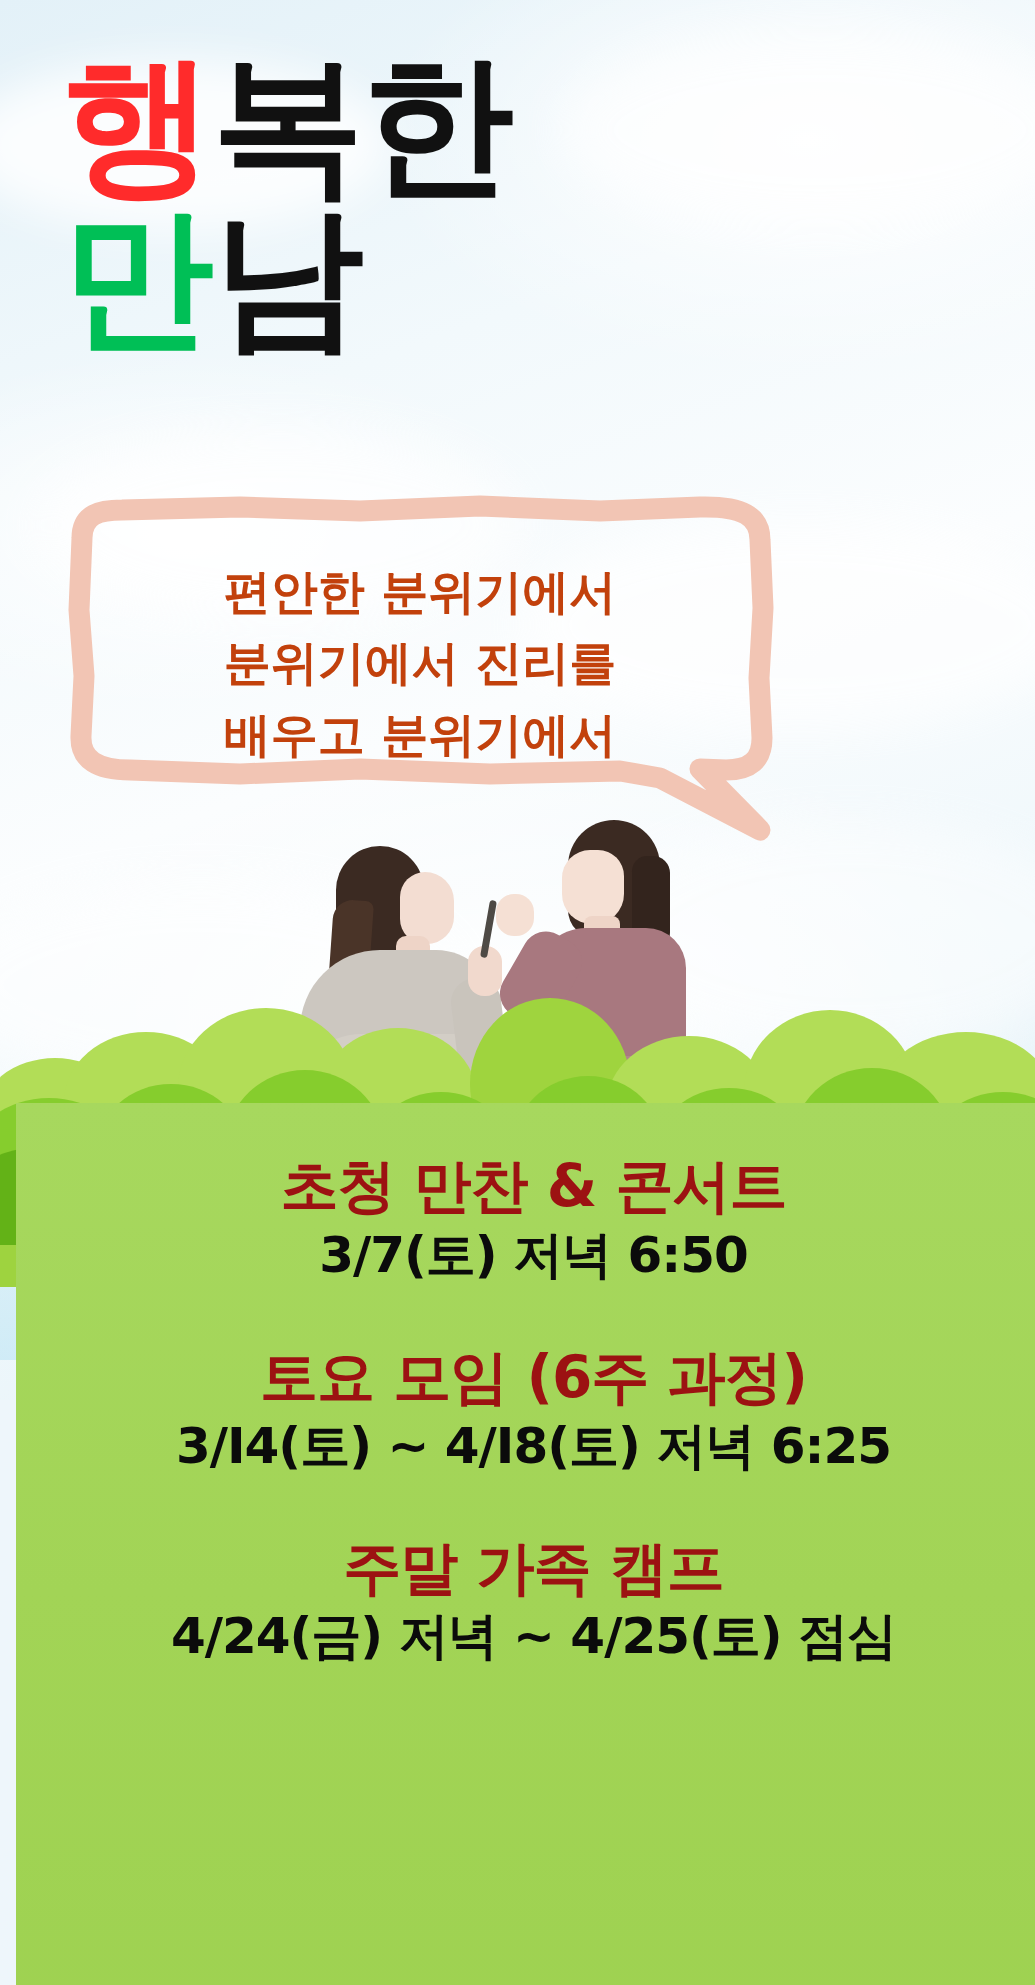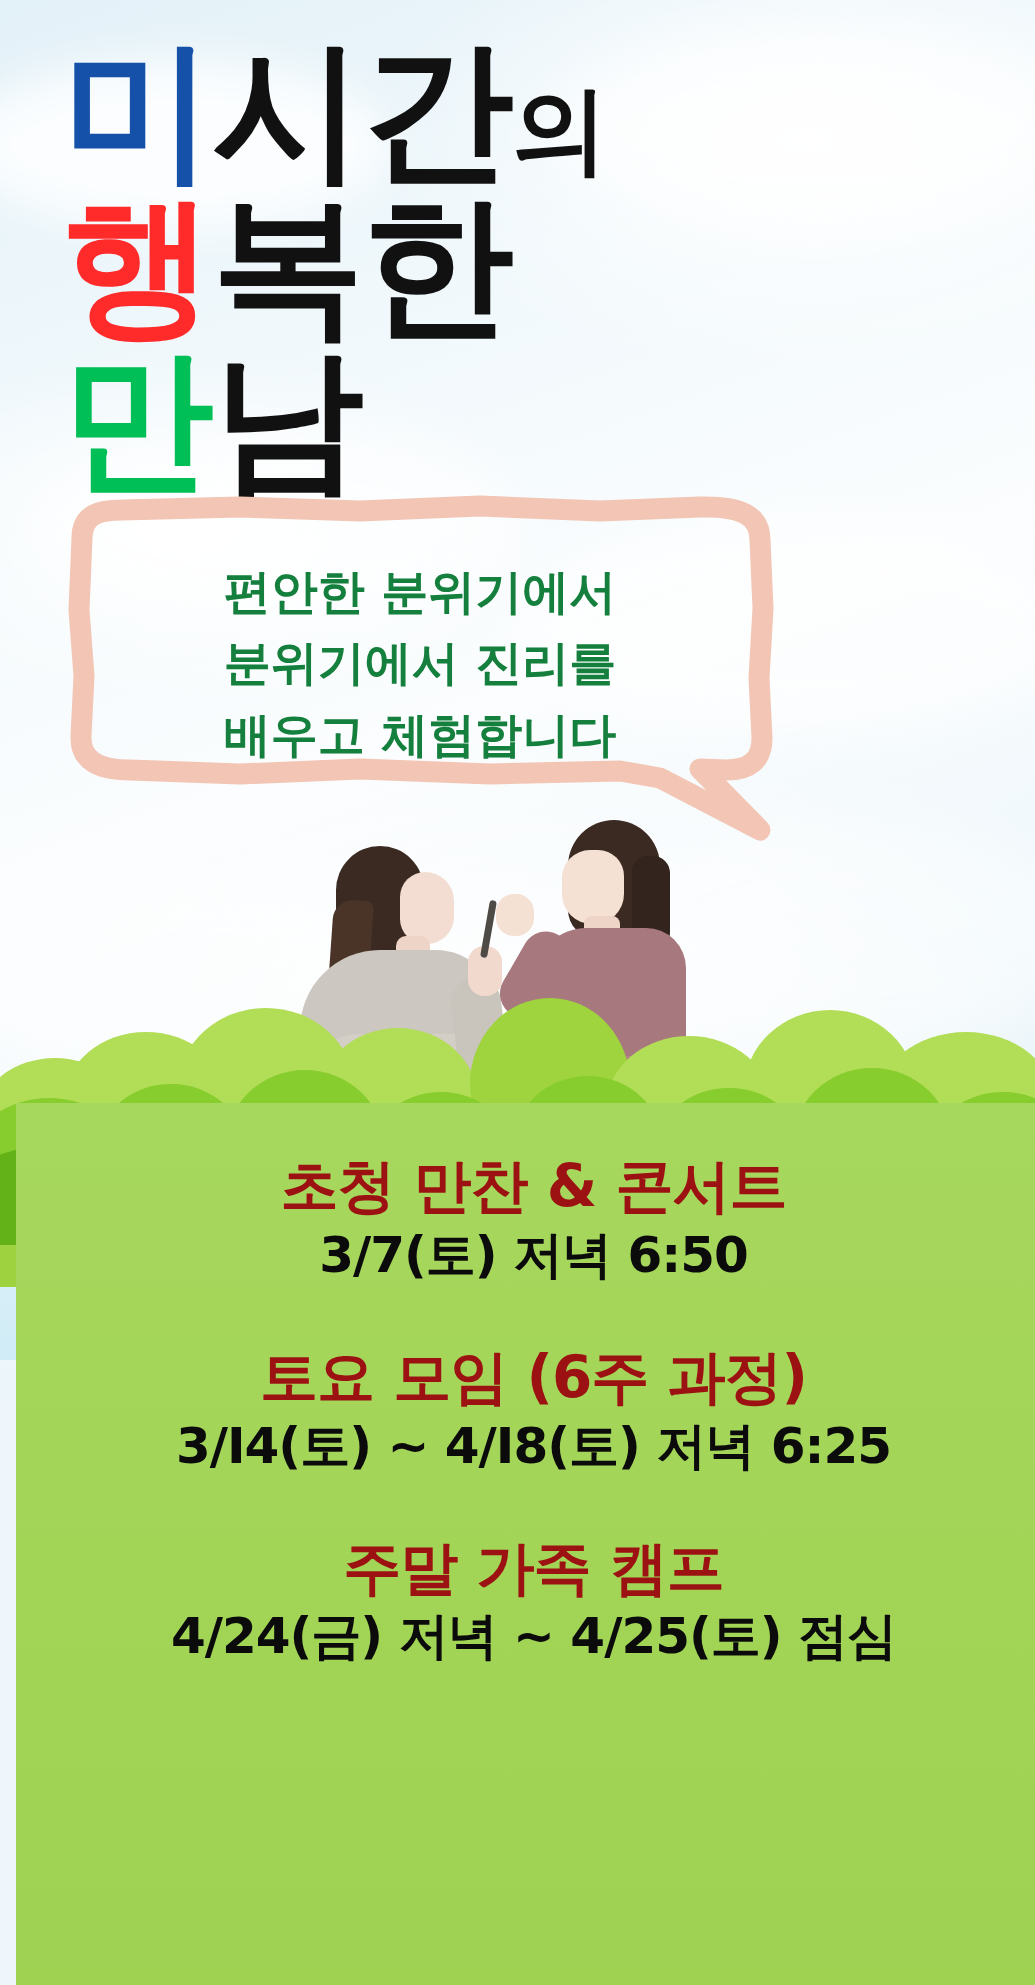--- a/index.html
+++ b/index.html
@@ -64,21 +64,21 @@
 
   
   .bubble-wrap{
     position:absolute; left:60px; top:498px;
     width:720px; height:340px;
   }
   .bubble-svg{ position:absolute; left:0; top:0; overflow:visible; }
   .bubble-text{
     position:absolute; left:0; top:58px; width:720px;
     text-align:center;
-    color:#15803d;
+    color:#c2410c;
     font-size:47px;
     font-weight:700;
     line-height:1.52;
     letter-spacing:0px;
   }
   .bubble-text .bl{ display:block; }
 
   
   .scene{
     position:absolute; left:0; top:820px; width:1035px; height:580px;
@@ -221,21 +221,20 @@
     <div class="cloud cl1"></div>
     <div class="cloud cl2"></div>
     <div class="cloud cl3"></div>
     <div class="cloud cl4"></div>
     <div class="cloud cl5"></div>
     <div class="cloud cl6"></div>
     <div class="haze"></div>
   </div>
 
   <div class="headline">
-    <div class="hl-row r1"><span class="hl-blue">미</span><span class="hl-black">시간</span><span class="hl-small">의</span></div>
     <div class="hl-row r2"><span class="hl-red">행</span><span class="hl-black">복한</span></div>
     <div class="hl-row r3"><span class="hl-green">만</span><span class="hl-black">남</span></div>
   </div>
 
   <div class="bubble-wrap">
     <svg class="bubble-svg" width="720" height="340" viewBox="0 0 720 340">
       <path d="M 22 40
                C 22 16, 40 12, 62 12
                L 180 9 L 300 13 L 420 8 L 540 13 L 640 9
                C 682 8, 700 18, 700 42
@@ -245,21 +244,21 @@
                L 700 332
                L 600 280
                L 560 273
                L 430 276 L 300 271 L 180 276 L 70 272
                C 38 272, 20 262, 21 238
                L 24 178 L 19 112 Z" fill="none" stroke="#f2c5b4" stroke-width="21" stroke-linejoin="round" stroke-linecap="round"></path>
     </svg>
     <div class="bubble-text">
       <span class="bl">편안한 분위기에서</span>
       <span class="bl">분위기에서 진리를</span>
-      <span class="bl">배우고 체험합니다</span>
+      <span class="bl">배우고 분위기에서</span>
     </div>
   </div>
 
   <div class="scene">
 
     <div class="figure adult">
       <div class="a-hair"></div>
       <div class="a-face"></div>
       <div class="a-hair2"></div>
       <div class="a-neck"></div>

